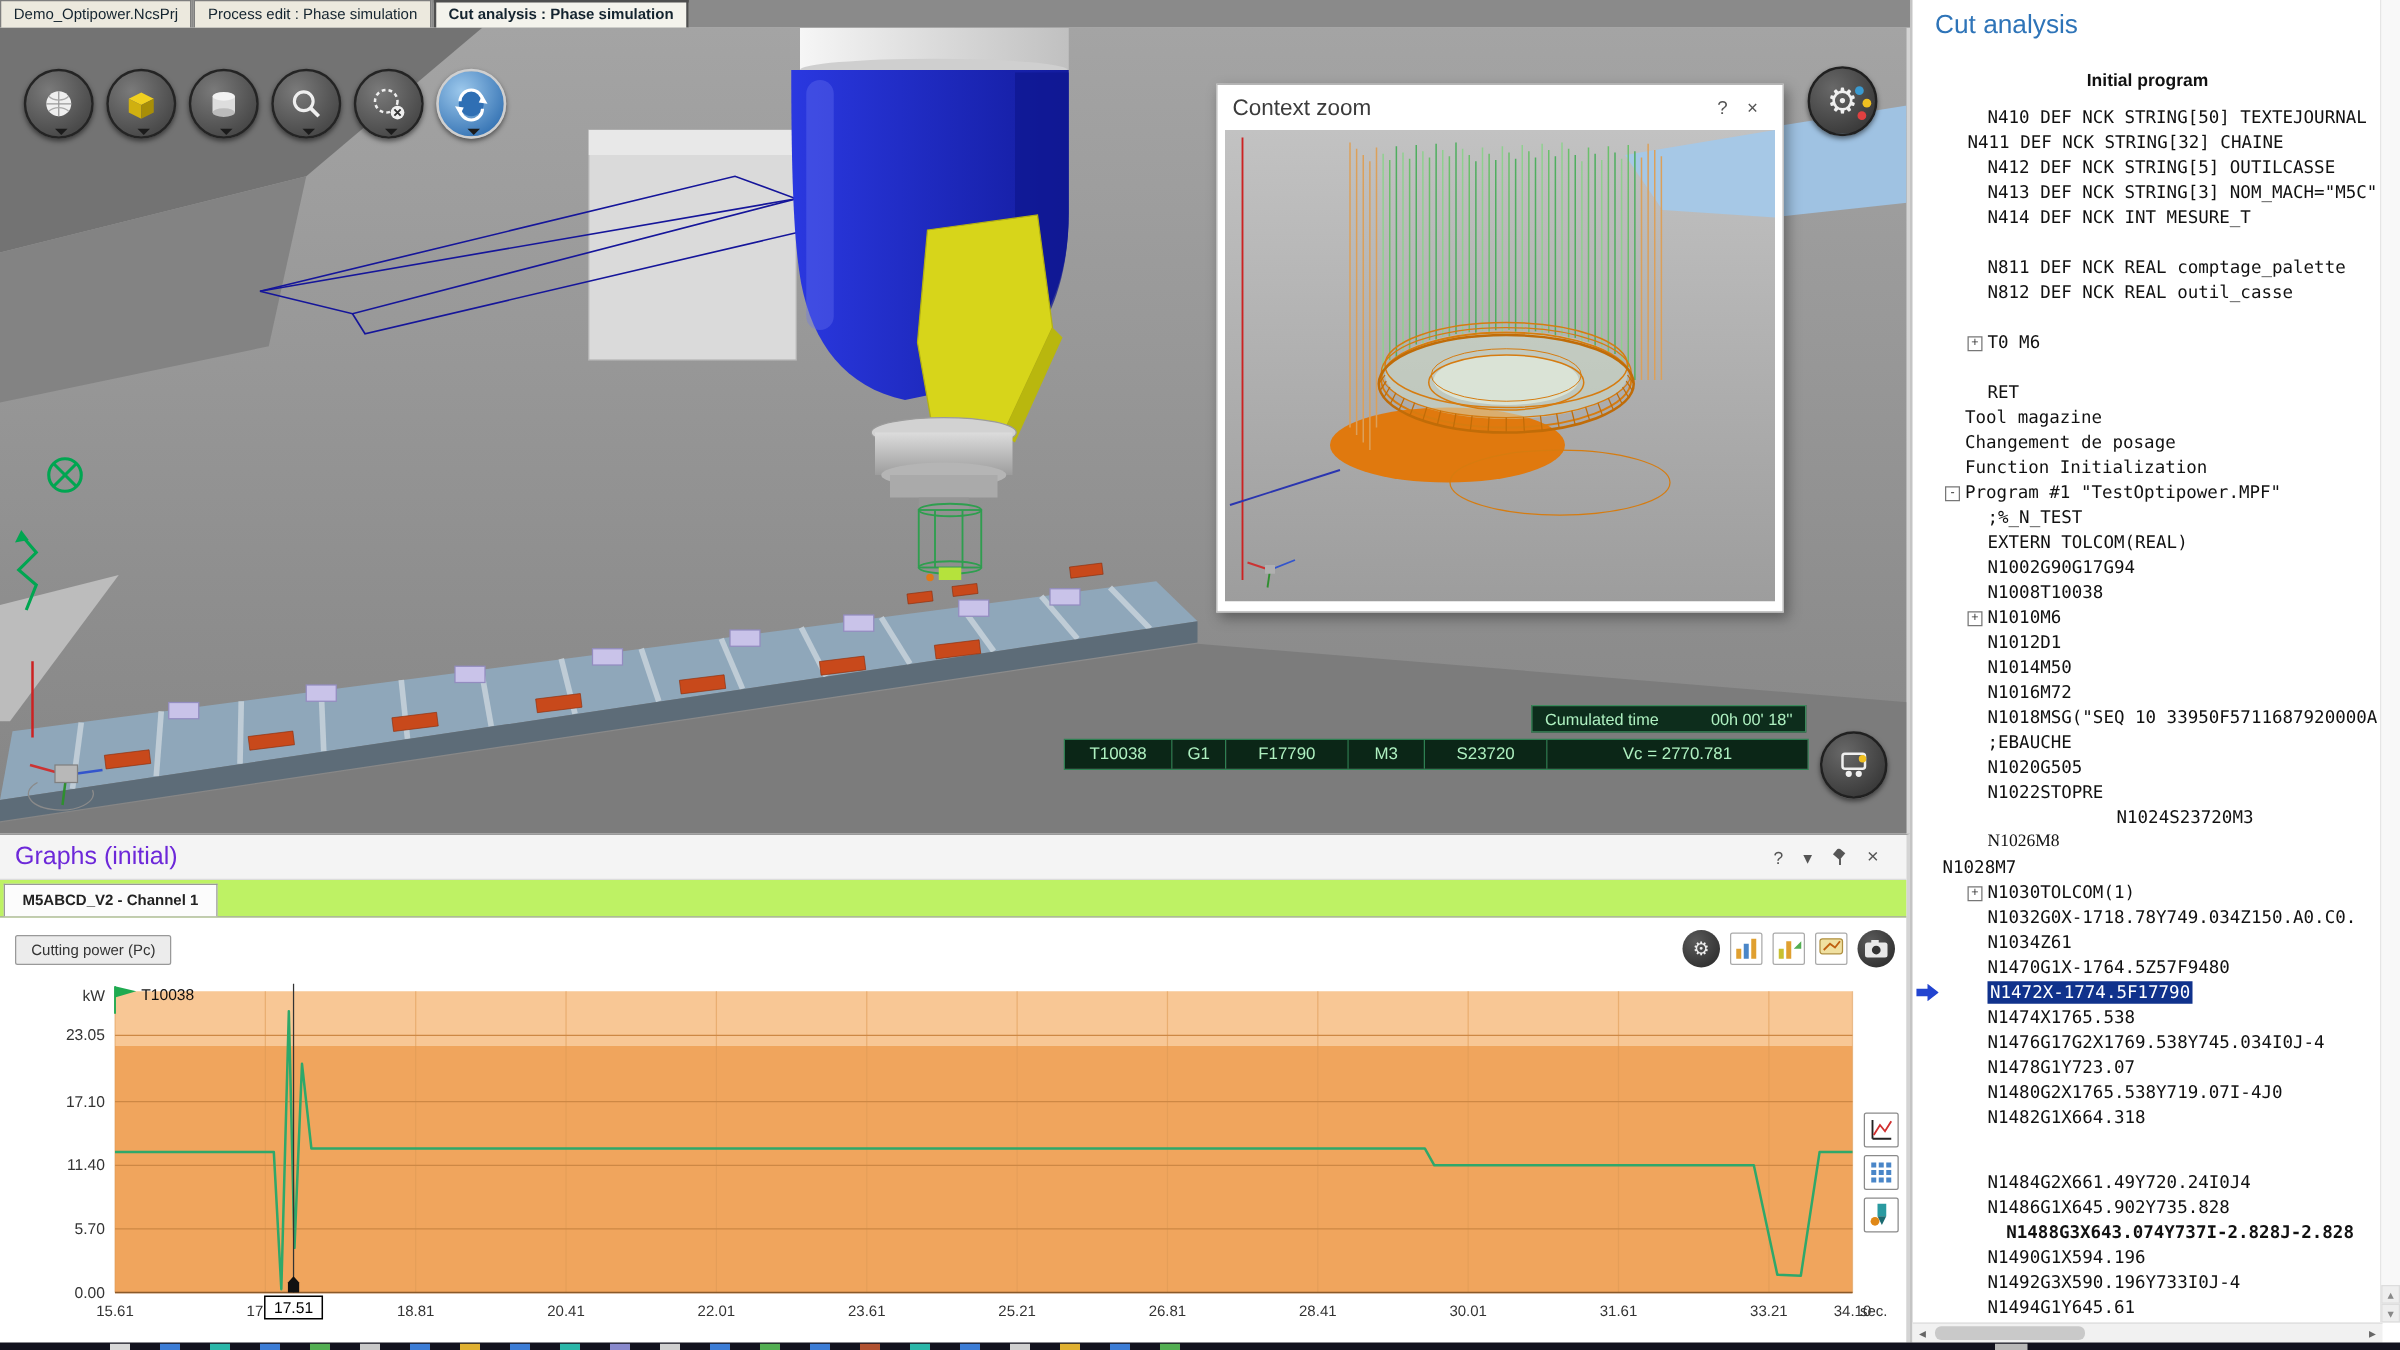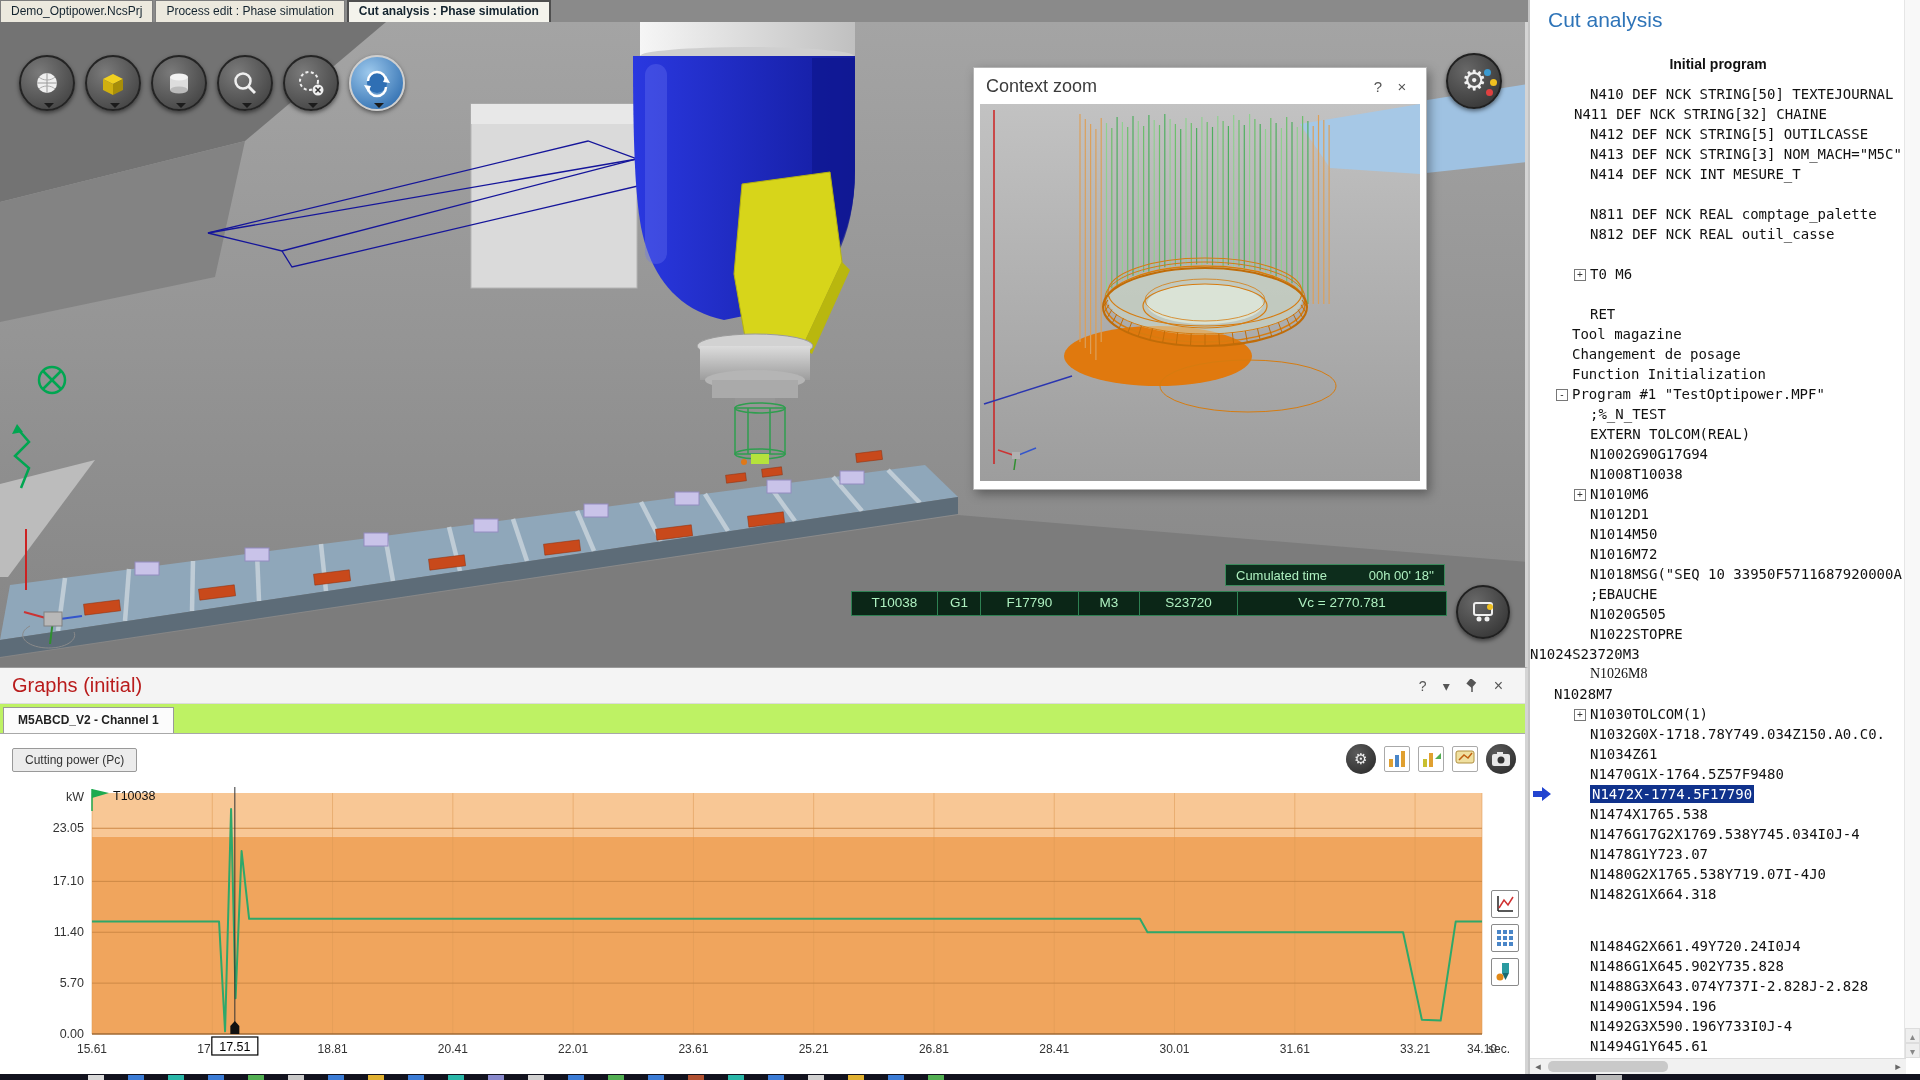--- a/index.html
+++ b/index.html
@@ -38,21 +38,21 @@
 .status-table{position:absolute;left:851px;top:569px;width:596px;z-index:6;font-size:13.5px;color:#aef0c0}
 .srow{display:grid;border:1px solid #2e8052;border-top:none}
 .srow.row1{grid-template-columns:86px 43px 98px 61px 98px 208px;border-top:1px solid #2e8052}
 .srow.row2{grid-template-columns:108px 128px 76px 88px 102px 92px}
 .scell{background:#0b2617;border-right:1px solid #2e8052;text-align:center;padding:3px 2px;height:23px;white-space:nowrap}
 .scell:last-child{border-right:none}
 
 
 .graphs{left:0;top:667px;width:1528px;height:407px;background:#fff;border-top:1px solid #9a9a9a;border-right:3px solid #d4d4d4}
 .g-header{height:36px;background:#f4f4f4;display:flex;align-items:center;padding:0 12px;border-bottom:1px solid #dcdcdc}
-.g-title{font-size:20px;color:#b91c1c}
+.g-title{font-size:20px;color:#6d28d9}
 .g-hicons{margin-left:auto;display:flex;gap:16px;color:#555;font-size:14px;align-items:center;padding-right:10px}
 .g-hicons span{cursor:default}
 .g-tabs{height:30px;background:#bef264;border-bottom:1px solid #a8a8a8;display:flex;align-items:flex-end;padding-left:3px}
 .g-tab{background:#fcfcfc;border:1px solid #9a9a9a;border-bottom:none;padding:5px 14px 6px;font-size:12px;font-weight:bold;color:#222}
 .chip{position:absolute;left:12px;top:80px;background:#ececec;border:1px solid #999;border-radius:2px;padding:4px 12px;font-size:12px;color:#333}
 .g-icons{position:absolute;left:1346px;top:76px;display:flex;gap:8px;align-items:center}
 .mini-round{width:30px;height:30px;border-radius:50%;background:radial-gradient(circle at 35% 30%,#5a5a5a,#262626);display:flex;align-items:center;justify-content:center;color:#eee;font-size:15px;font-family:"DejaVu Sans",sans-serif}
 .export-ic{width:26px;height:26px;background:#fff;border:1px solid #aaa;border-radius:2px;position:relative}
 .side-ic{position:absolute;left:1491px;width:28px;height:28px;background:#fff;border:1px solid #8a8a8a;border-radius:2px;display:flex;align-items:center;justify-content:center}
 
@@ -546,36 +546,36 @@
       <div class="code-line" style="padding-left: 60px;"><span class="ltext">N1002G90G17G94</span></div>
       <div class="code-line" style="padding-left: 60px;"><span class="ltext">N1008T10038</span></div>
       <div class="code-line" style="padding-left: 44px;"><span class="expander">+</span><span class="ltext">N1010M6</span></div>
       <div class="code-line" style="padding-left: 60px;"><span class="ltext">N1012D1</span></div>
       <div class="code-line" style="padding-left: 60px;"><span class="ltext">N1014M50</span></div>
       <div class="code-line" style="padding-left: 60px;"><span class="ltext">N1016M72</span></div>
       <div class="code-line" style="padding-left: 60px;"><span class="ltext">N1018MSG("SEQ 10 33950F5711687920000A</span></div>
       <div class="code-line" style="padding-left: 60px;"><span class="ltext">;EBAUCHE</span></div>
       <div class="code-line" style="padding-left: 60px;"><span class="ltext">N1020G505</span></div>
       <div class="code-line" style="padding-left: 60px;"><span class="ltext">N1022STOPRE</span></div>
-      <div class="code-line" style=""><span class="ltext">N1024S23720M3</span></div>
+      <div class="code-line" style="padding-left: 60px; text-align: center;"><span class="ltext">N1024S23720M3</span></div>
       <div class="code-line" style="padding-left: 60px; font-family: Liberation Serif, serif;"><span class="ltext">N1026M8</span></div>
       <div class="code-line" style="padding-left: 24px;"><span class="ltext">N1028M7</span></div>
       <div class="code-line" style="padding-left: 44px;"><span class="expander">+</span><span class="ltext">N1030TOLCOM(1)</span></div>
       <div class="code-line" style="padding-left: 60px;"><span class="ltext">N1032G0X-1718.78Y749.034Z150.A0.C0.</span></div>
       <div class="code-line" style="padding-left: 60px;"><span class="ltext">N1034Z61</span></div>
       <div class="code-line" style="padding-left: 60px;"><span class="ltext">N1470G1X-1764.5Z57F9480</span></div>
       <div class="code-line" style="padding-left: 60px;"><span class="ltext hl">N1472X-1774.5F17790</span></div>
       <div class="code-line" style="padding-left: 60px;"><span class="ltext">N1474X1765.538</span></div>
       <div class="code-line" style="padding-left: 60px;"><span class="ltext">N1476G17G2X1769.538Y745.034I0J-4</span></div>
       <div class="code-line" style="padding-left: 60px;"><span class="ltext">N1478G1Y723.07</span></div>
       <div class="code-line" style="padding-left: 60px;"><span class="ltext">N1480G2X1765.538Y719.07I-4J0</span></div>
       <div class="code-line" style="padding-left: 60px;"><span class="ltext">N1482G1X664.318</span></div>
       <div class="code-line" style="padding-left: 60px; margin-top: 32px;"><span class="ltext">N1484G2X661.49Y720.24I0J4</span></div>
       <div class="code-line" style="padding-left: 60px;"><span class="ltext">N1486G1X645.902Y735.828</span></div>
-      <div class="code-line" style="padding-left: 60px;"><span class="ltext">N1488G3X643.074Y737I-2.828J-2.828</span></div>
+      <div class="code-line" style="padding-left: 75px; font-weight: bold;"><span class="ltext">N1488G3X643.074Y737I-2.828J-2.828</span></div>
       <div class="code-line" style="padding-left: 60px;"><span class="ltext">N1490G1X594.196</span></div>
       <div class="code-line" style="padding-left: 60px;"><span class="ltext">N1492G3X590.196Y733I0J-4</span></div>
       <div class="code-line" style="padding-left: 60px;"><span class="ltext">N1494G1Y645.61</span></div>
       <div class="code-line" style="padding-left: 60px;"><span class="ltext">N1496G3X594.196Y641.61I4J0</span></div>
       <div class="code-line" style="padding-left: 60px;"><span class="ltext">N1498G1X644.312</span></div>
     </div>
   <svg class="rp-arrow" id="cur-arrow" viewBox="0 0 18 14" style="top: 787px;">
       <polygon points="0,4 9,4 9,0 18,7 9,14 9,10 0,10" fill="#2244d0"></polygon>
     </svg>
   <div class="rp-hscroll">

